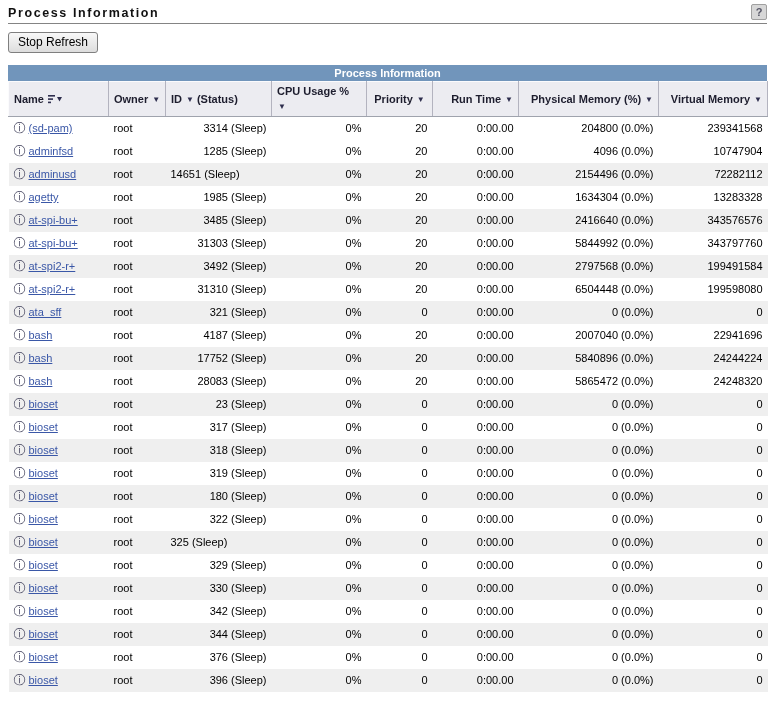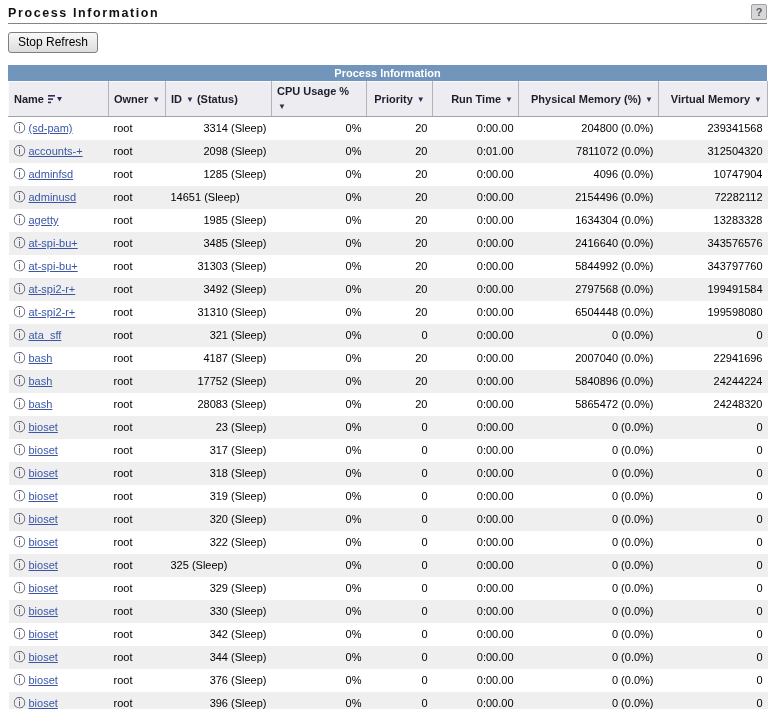--- a/index.html
+++ b/index.html
@@ -111,30 +111,20 @@
         <tr>
           <td style="text-align: left;"><span class="info-icon">ⓘ</span><a href="#" class="proc-link">(sd-pam)</a></td>
           <td style="text-align: left;">root</td>
           <td style="text-align: right;">3314 (Sleep)</td>
           <td style="text-align: right;">0%</td>
           <td style="text-align: right;">20</td>
           <td style="text-align: right;">0:00.00</td>
           <td style="text-align: right;">204800 (0.0%)</td>
           <td style="text-align: right;">239341568</td>
         </tr>
-        <tr class="alt">
-          <td style="text-align: left;"><span class="info-icon">ⓘ</span><a href="#" class="proc-link">accounts-+</a></td>
-          <td style="text-align: left;">root</td>
-          <td style="text-align: right;">2098 (Sleep)</td>
-          <td style="text-align: right;">0%</td>
-          <td style="text-align: right;">20</td>
-          <td style="text-align: right;">0:01.00</td>
-          <td style="text-align: right;">7811072 (0.0%)</td>
-          <td style="text-align: right;">312504320</td>
-        </tr>
         <tr>
           <td style="text-align: left;"><span class="info-icon">ⓘ</span><a href="#" class="proc-link">adminfsd</a></td>
           <td style="text-align: left;">root</td>
           <td style="text-align: right;">1285 (Sleep)</td>
           <td style="text-align: right;">0%</td>
           <td style="text-align: right;">20</td>
           <td style="text-align: right;">0:00.00</td>
           <td style="text-align: right;">4096 (0.0%)</td>
           <td style="text-align: right;">10747904</td>
         </tr>
@@ -274,21 +264,21 @@
           <td style="text-align: right;">319 (Sleep)</td>
           <td style="text-align: right;">0%</td>
           <td style="text-align: right;">0</td>
           <td style="text-align: right;">0:00.00</td>
           <td style="text-align: right;">0 (0.0%)</td>
           <td style="text-align: right;">0</td>
         </tr>
         <tr class="alt">
           <td style="text-align: left;"><span class="info-icon">ⓘ</span><a href="#" class="proc-link">bioset</a></td>
           <td style="text-align: left;">root</td>
-          <td style="text-align: right;">320 (Sleep)</td>
+          <td style="text-align: right;">180 (Sleep)</td>
           <td style="text-align: right;">0%</td>
           <td style="text-align: right;">0</td>
           <td style="text-align: right;">0:00.00</td>
           <td style="text-align: right;">0 (0.0%)</td>
           <td style="text-align: right;">0</td>
         </tr>
         <tr>
           <td style="text-align: left;"><span class="info-icon">ⓘ</span><a href="#" class="proc-link">bioset</a></td>
           <td style="text-align: left;">root</td>
           <td style="text-align: right;">322 (Sleep)</td>

